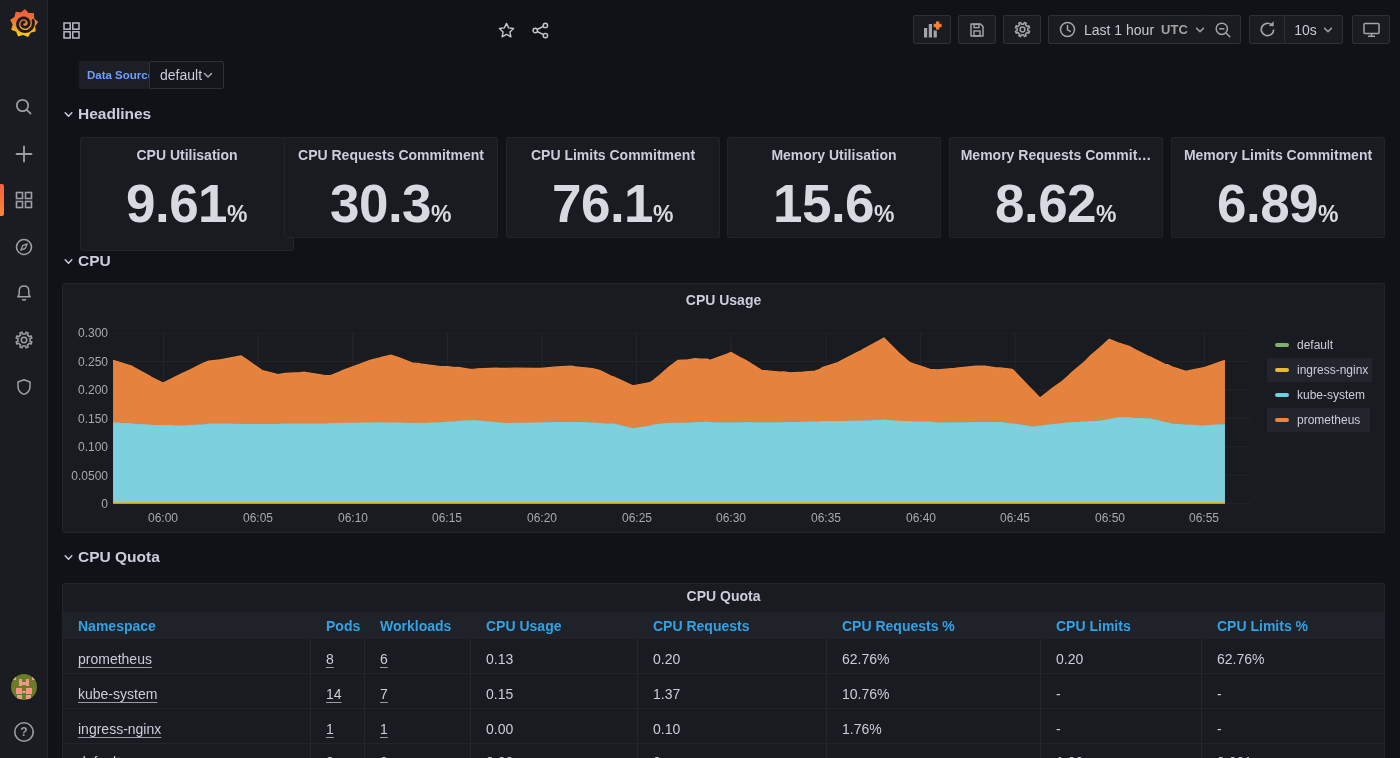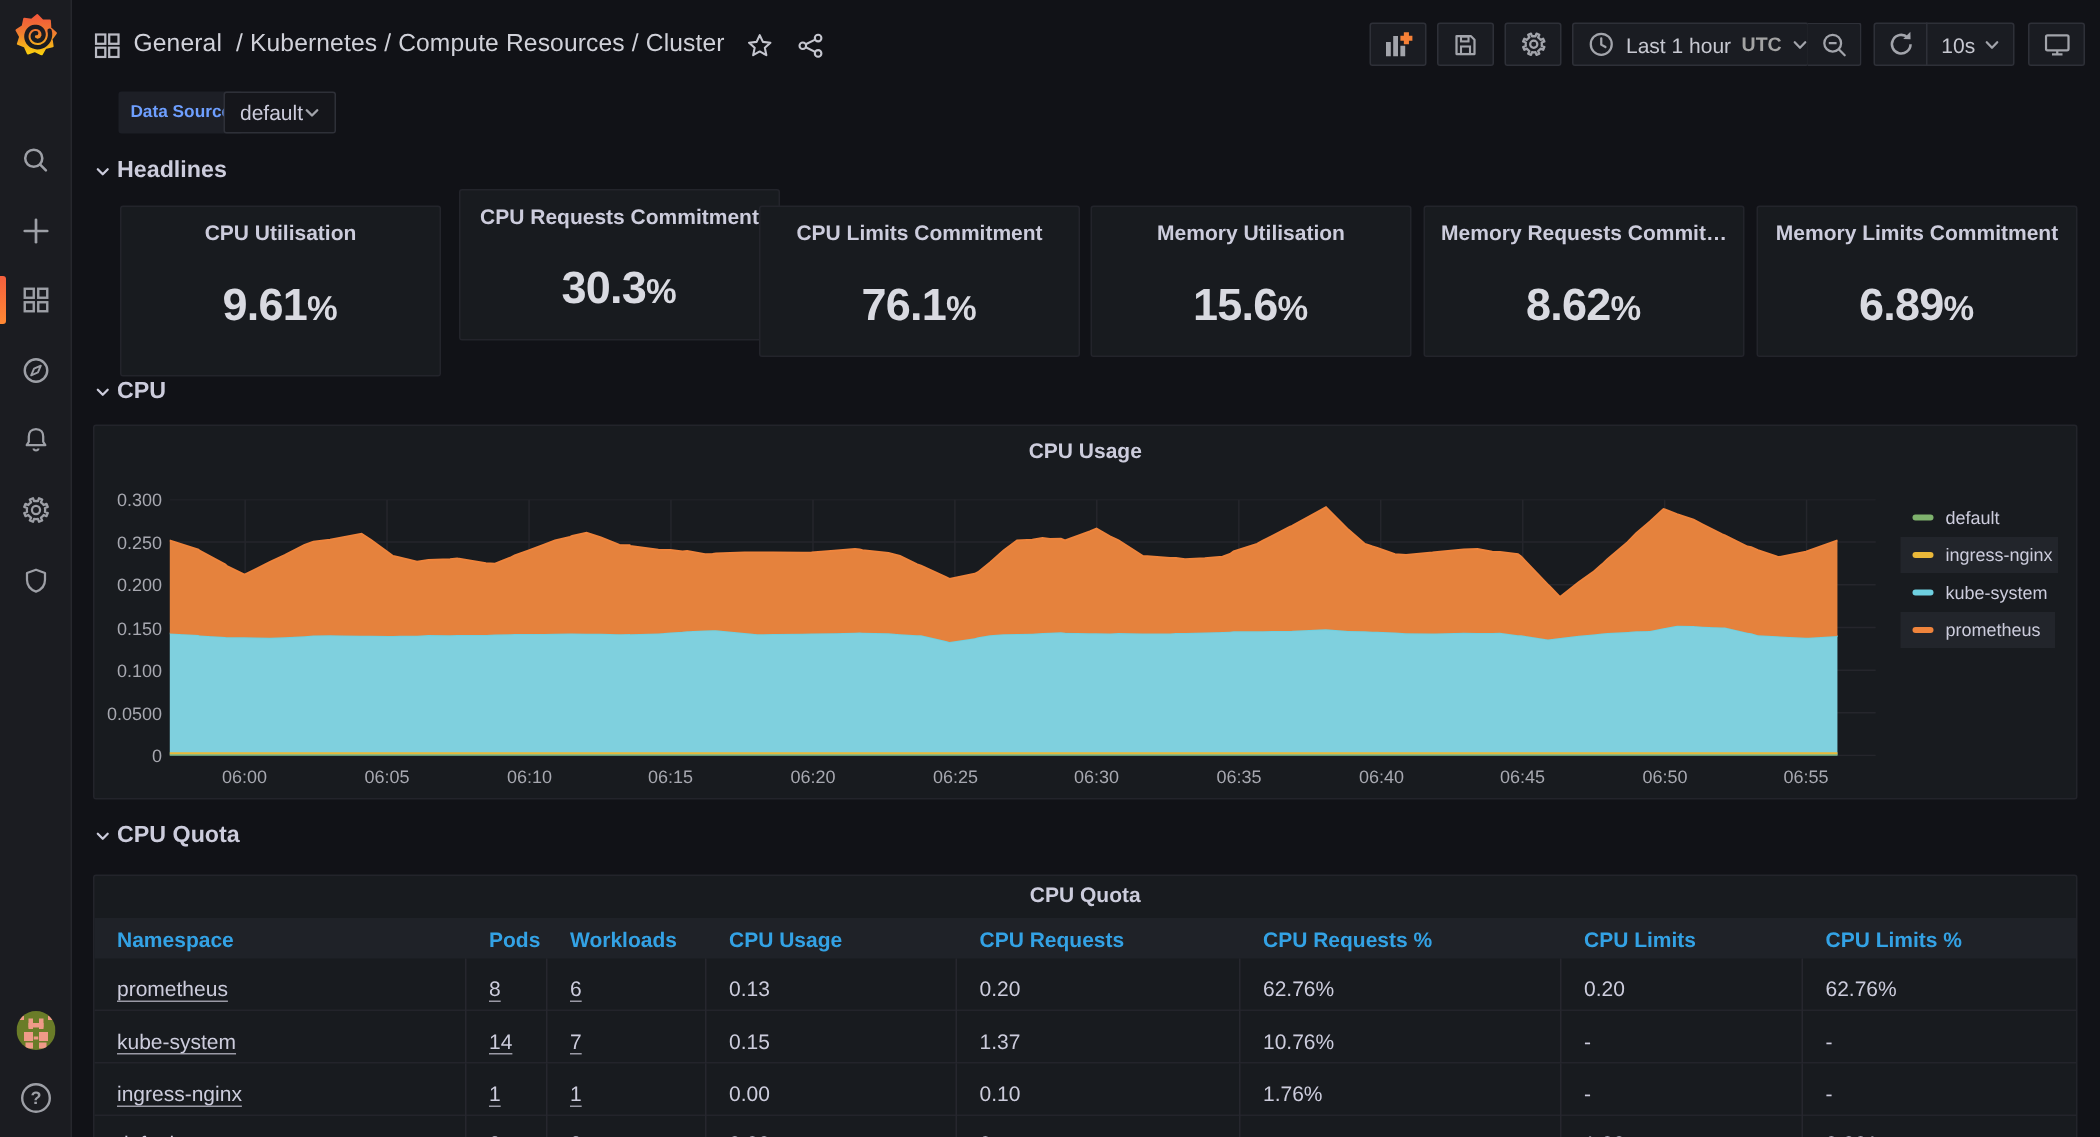--- a/index.html
+++ b/index.html
@@ -18,21 +18,21 @@
     display:flex; align-items:center; justify-content:center; color:#a2a4ab; }
   
   .chip { position:absolute; top:61px; height:28px; border-radius:2px; display:flex; align-items:center; }
   
   .sect { position:absolute; font-size:15.5px; font-weight:700; color:#ccccdc; display:flex; align-items:center; }
   
   .panel { position:absolute; background:#181b1f; border:1px solid #23242b; border-radius:2px; }
   .ptitle { position:absolute; width:100%; text-align:center; font-size:14px; font-weight:700; color:#ccccdc; }
   .stat-title { position:absolute; width:100%; top:9px; text-align:center; font-size:14px; font-weight:700; color:#ccccdc; white-space:nowrap; }
   .stat-val { position:absolute; width:100%; top:35px; height:62px; text-align:center; color:#d9dae1; font-weight:700; line-height:62px; letter-spacing:-0.5px;}
-  .stat-val .big { font-size:30px; }
+  .stat-val .big { font-size:53px; }
   .stat-val .pct { font-size:23px; letter-spacing:0.5px;}
   
   .axis-y { position:absolute; font-size:12px; color:#a7a8b0; text-align:right; width:50px; }
   .axis-x { position:absolute; font-size:12px; color:#a7a8b0; text-align:center; width:50px; }
   .leg-row { position:absolute; height:24px; display:flex; align-items:center; font-size:12px; color:#ccccdc; padding-left:8px; }
   .leg-dash { width:14px; height:4px; border-radius:2px; margin-right:8px; }
   
   .th { position:absolute; font-size:14px; font-weight:700; color:#33a2e5; }
   .td { position:absolute; font-size:14px; color:#ccccdc; }
   .td u { text-decoration-color:#9a9aa5; text-underline-offset:3px; }
@@ -128,21 +128,20 @@
         </svg>
       </div>
     </div>
 
   <div id="crumb-icon" class="abs" style="left:63px;top:22px;color:#b9bac3;"><svg width="17" height="17" viewBox="0 0 17 17" style="">
         <rect x="1" y="1" width="6.2" height="6.2" fill="none" stroke="currentColor" stroke-width="1.5"></rect>
         <rect x="9.8" y="1" width="6.2" height="6.2" fill="none" stroke="currentColor" stroke-width="1.5"></rect>
         <rect x="1" y="9.8" width="6.2" height="6.2" fill="none" stroke="currentColor" stroke-width="1.5"></rect>
         <rect x="9.8" y="9.8" width="6.2" height="6.2" fill="none" stroke="currentColor" stroke-width="1.5"></rect>
       </svg></div>
-  <div class="crumbtxt" style="left:89px;">General&nbsp; / Kubernetes / Compute Resources / Cluster</div>
   <div id="star-icon" class="abs" style="left:498px;top:22px;color:#c5c6cf;"><svg width="17" height="17" viewBox="0 0 17 17" style="">
         <path d="M8.5 1.4 L10.6 5.9 L15.6 6.5 L11.9 9.9 L12.9 14.8 L8.5 12.3 L4.1 14.8 L5.1 9.9 L1.4 6.5 L6.4 5.9 Z" fill="none" stroke="currentColor" stroke-width="1.4" stroke-linejoin="round"></path>
       </svg></div>
   <div id="share-icon" class="abs" style="left:532px;top:22px;color:#c5c6cf;"><svg width="17" height="17" viewBox="0 0 17 17" style="">
         <circle cx="3.2" cy="8.5" r="2.2" fill="none" stroke="currentColor" stroke-width="1.4"></circle>
         <circle cx="13.4" cy="3.4" r="2.2" fill="none" stroke="currentColor" stroke-width="1.4"></circle>
         <circle cx="13.4" cy="13.6" r="2.2" fill="none" stroke="currentColor" stroke-width="1.4"></circle>
         <line x1="5.2" y1="7.5" x2="11.4" y2="4.4" stroke="currentColor" stroke-width="1.4"></line>
         <line x1="5.2" y1="9.5" x2="11.4" y2="12.6" stroke="currentColor" stroke-width="1.4"></line>
       </svg></div>
@@ -221,21 +220,21 @@
   </div>
 
   <div class="sect" style="left:64px;top:105px;height:18px;"><svg width="9" height="9" viewBox="0 0 9 9" style="margin-right:5px;">
         <path d="M1.2 2.8 L4.5 6.2 L7.8 2.8" fill="none" stroke="#ccccdc" stroke-width="1.5" stroke-linecap="round" stroke-linejoin="round"></path>
       </svg>Headlines</div>
   <div id="stats">
       <div class="panel" style="left:80px;top:137px;width:214px;height:114px;">
 <div class="stat-title">CPU Utilisation</div>
 <div class="stat-val"><span class="big">9.61</span><span class="pct">%</span></div>
 </div>
-      <div class="panel" style="left:284px;top:126px;width:214px;height:101px;margin-left:22px;">
+      <div class="panel" style="left:284px;top:137px;width:214px;height:101px;">
 <div class="stat-title">CPU Requests Commitment</div>
 <div class="stat-val"><span class="big">30.3</span><span class="pct">%</span></div>
 </div>
       <div class="panel" style="left:506px;top:137px;width:214px;height:101px;">
 <div class="stat-title">CPU Limits Commitment</div>
 <div class="stat-val"><span class="big">76.1</span><span class="pct">%</span></div>
 </div>
       <div class="panel" style="left:727px;top:137px;width:214px;height:101px;">
 <div class="stat-title">Memory Utilisation</div>
 <div class="stat-val"><span class="big">15.6</span><span class="pct">%</span></div>

